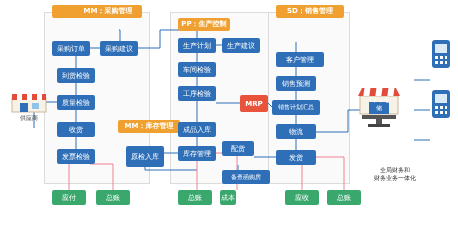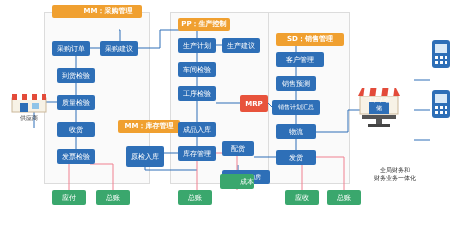--- a/index.html
+++ b/index.html
@@ -131,21 +131,21 @@
     </svg>
   </div>
 
   <div class="cap" style="left:352px;top:158px;width:86px;white-space:pre-line;">
     <span>全局财务和
 财务业务一体化</span>
   </div>
 
   <div class="hdr mm" style="left:52px;top:5px;width:68px;padding-left:22px;"><span>MM：采购管理</span></div>
   <div class="hdr pp" style="left:178px;top:18px;width:52px;"><span>PP：生产控制</span></div>
-  <div class="hdr sd" style="left:276px;top:5px;width:68px;margin-top:28px;"><span>SD：销售管理</span></div>
+  <div class="hdr sd" style="left:276px;top:5px;width:68px;"><span>SD：销售管理</span></div>
   <div class="hdr mmw" style="left:118px;top:120px;width:62px;"><span>MM：库存管理</span></div>
 
   <div class="box" style="left:52px;top:41px;width:38px;height:15px;">
       <span>采购订单</span>
     </div>
   <div class="box" style="left:100px;top:41px;width:38px;height:15px;">
       <span>采购建议</span>
     </div>
   <div class="box" style="left:57px;top:68px;width:38px;height:15px;">
       <span>到货检验</span>
@@ -210,21 +210,21 @@
 
   <div class="box fin" style="left:52px;top:190px;width:34px;height:15px;">
       <span>应付</span>
     </div>
   <div class="box fin" style="left:96px;top:190px;width:34px;height:15px;">
       <span>总账</span>
     </div>
   <div class="box fin" style="left:178px;top:190px;width:34px;height:15px;">
       <span>总账</span>
     </div>
-  <div class="box fin" style="left:220px;top:174px;width:34px;height:15px;justify-content:flex-end;">
+  <div class="box fin" style="left:220px;top:190px;width:16px;height:15px;">
       <span>成本</span>
     </div>
   <div class="box fin" style="left:285px;top:190px;width:34px;height:15px;">
       <span>应收</span>
     </div>
   <div class="box fin" style="left:327px;top:190px;width:34px;height:15px;">
       <span>总账</span>
     </div>
 
 </div>

